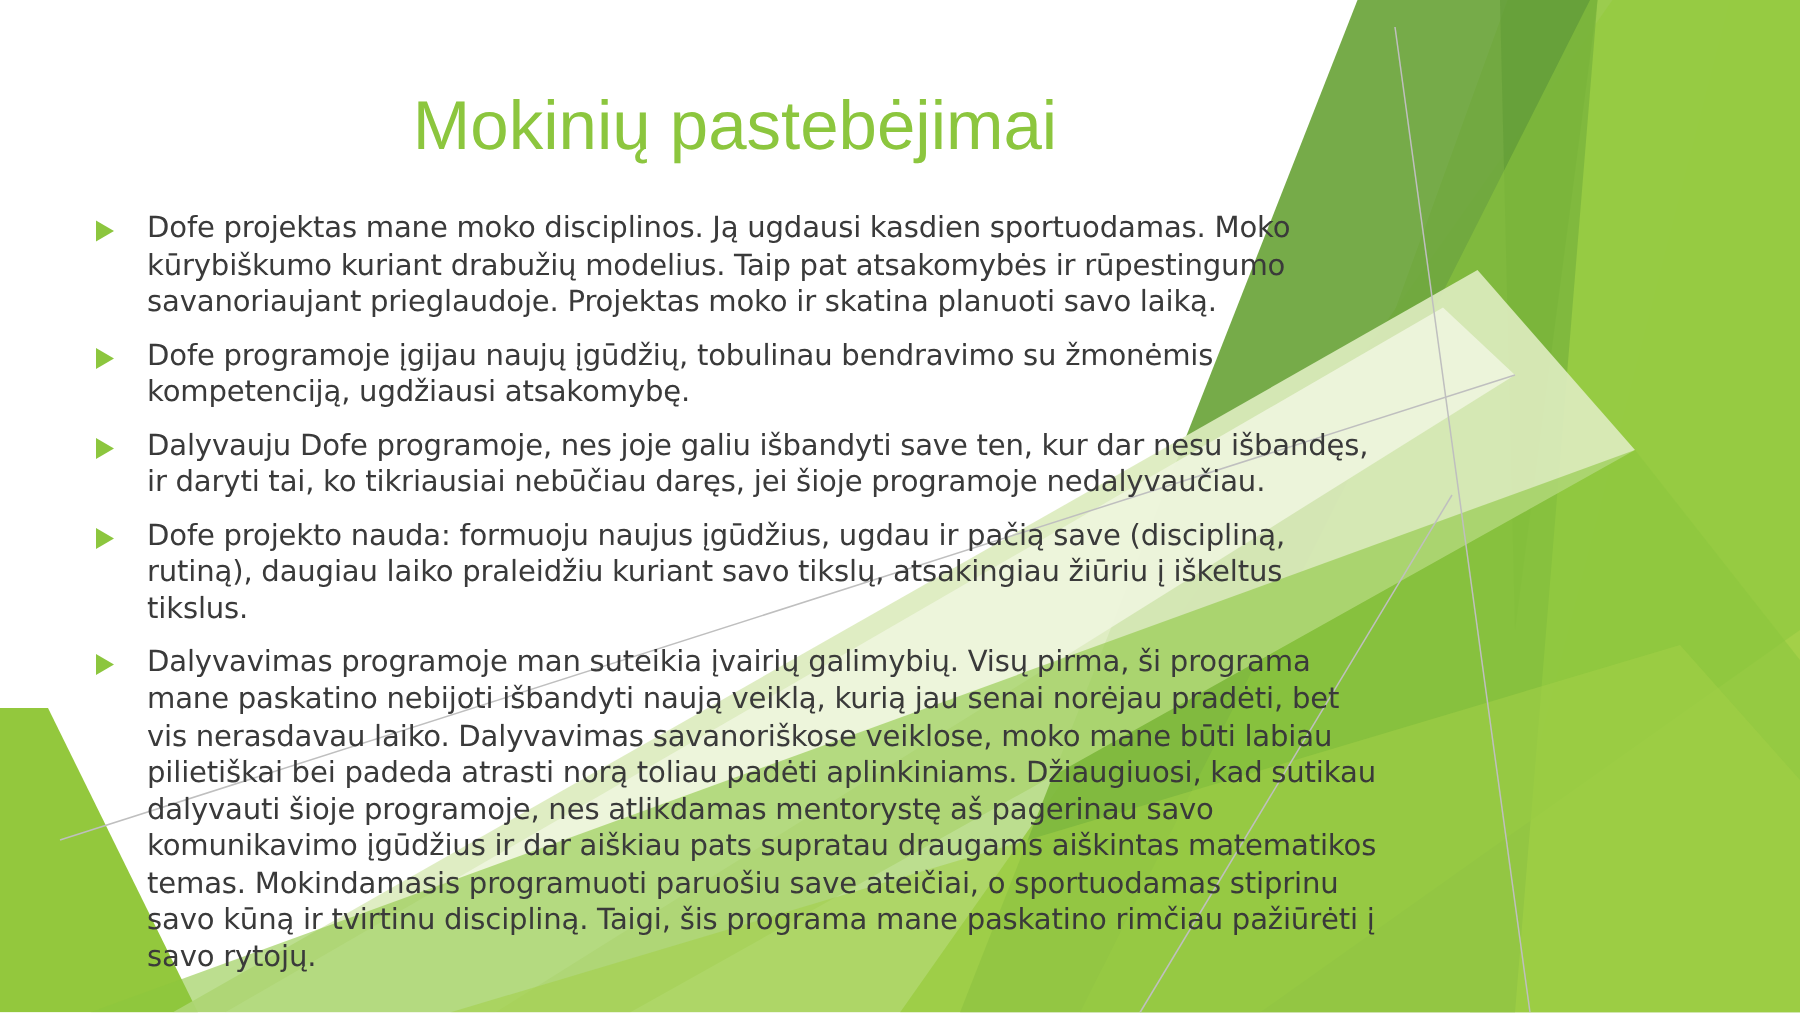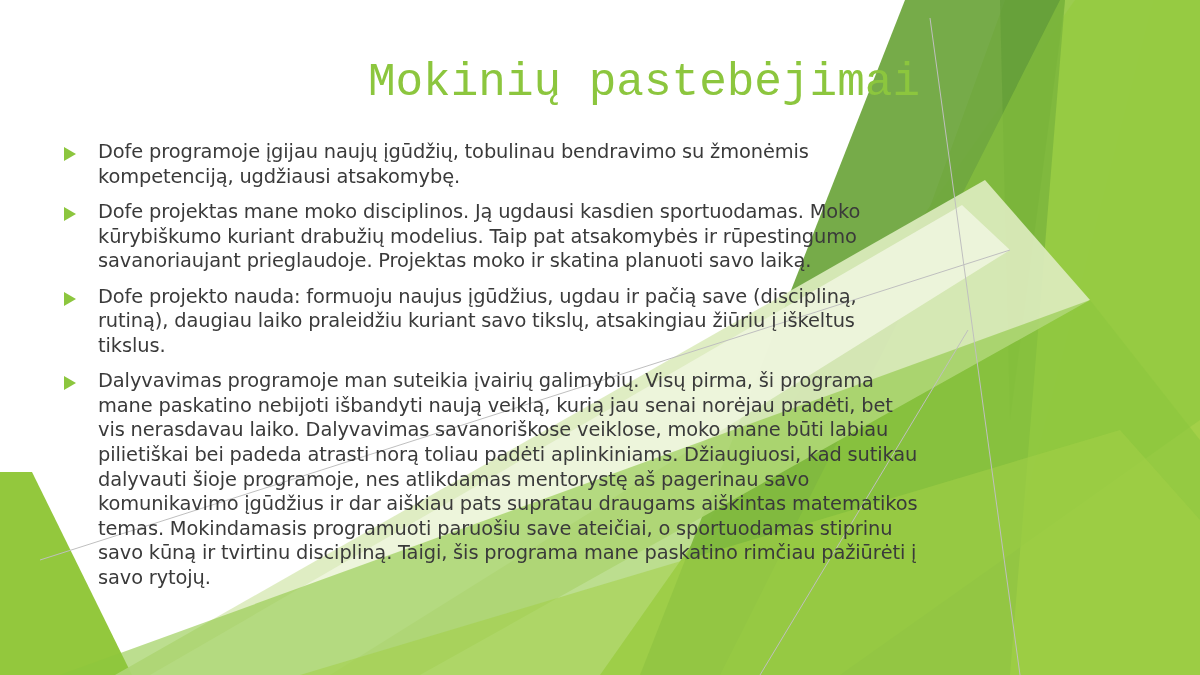--- a/index.html
+++ b/index.html
@@ -27,22 +27,22 @@
     width: 1200px;
     height: 675px;
   }
 
   
   .title {
     position: absolute;
     left: 60px;
     top: 58px;
     width: 860px;
-    text-align: right;
-    font-family: Liberation Mono, monospace;
+    text-align: center;
+    font-family: Liberation Sans, sans-serif;
     font-size: 46px;
     font-weight: 400;
     letter-spacing: 0px;
     line-height: 1.1;
     color: #8CC63E;
     white-space: nowrap;
   }
 
   
   .body-list {
@@ -120,30 +120,36 @@
   </div>
 
   <div class="title">Mokinių pastebėjimai</div>
 
   <div class="body-list">
 
     <div class="bullet-row">
       <span class="bullet-marker">
           <span class="tri"></span>
         </span>
+      <div class="bullet-text">Dofe projektas mane moko disciplinos. Ją ugdausi  kasdien sportuodamas. Moko kūrybiškumo kuriant drabužių modelius. Taip pat atsakomybės ir rūpestingumo savanoriaujant prieglaudoje. Projektas moko ir skatina planuoti savo laiką.</div>
+    </div>
+
+    <div class="bullet-row">
+      <span class="bullet-marker">
+          <span class="tri"></span>
+        </span>
       <div class="bullet-text">Dofe programoje įgijau naujų įgūdžių, tobulinau bendravimo su žmonėmis kompetenciją, ugdžiausi atsakomybę.</div>
     </div>
 
     <div class="bullet-row">
       <span class="bullet-marker">
           <span class="tri"></span>
         </span>
-      <div class="bullet-text">Dofe projektas mane moko disciplinos. Ją ugdausi  kasdien sportuodamas. Moko kūrybiškumo kuriant drabužių modelius. Taip pat atsakomybės ir rūpestingumo savanoriaujant prieglaudoje. Projektas moko ir skatina planuoti savo laiką.</div>
+      <div class="bullet-text">Dalyvauju Dofe programoje, nes joje galiu išbandyti save ten, kur dar nesu išbandęs, ir daryti tai, ko tikriausiai nebūčiau daręs, jei šioje programoje nedalyvaučiau.</div>
     </div>
-
 
     <div class="bullet-row">
       <span class="bullet-marker">
           <span class="tri"></span>
         </span>
       <div class="bullet-text">Dofe projekto nauda: formuoju naujus įgūdžius, ugdau ir pačią save (discipliną, rutiną), daugiau laiko praleidžiu kuriant savo tikslų, atsakingiau žiūriu į iškeltus tikslus.</div>
     </div>
 
     <div class="bullet-row">
       <span class="bullet-marker">

